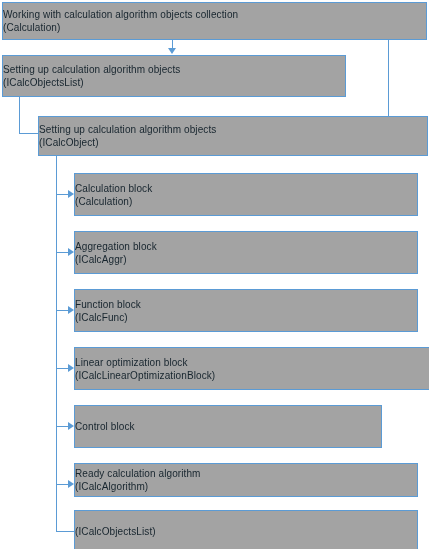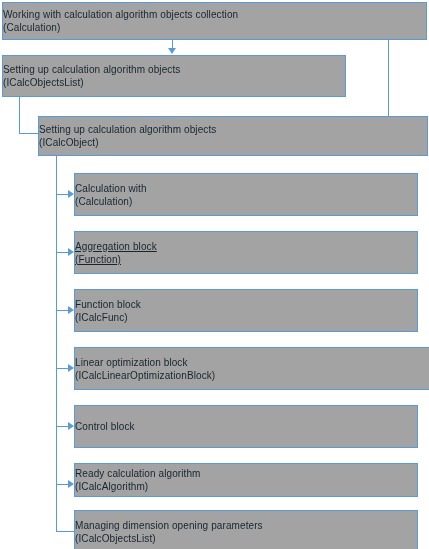--- a/index.html
+++ b/index.html
@@ -104,46 +104,45 @@
 
   <div class="conn h" style="left:56px; top:426px; width:13px;"></div>
   <div class="arrow-right" style="left:68px; top:422px;"></div>
 
   <div class="conn h" style="left:56px; top:484px; width:13px;"></div>
   <div class="arrow-right" style="left:68px; top:480px;"></div>
 
   <div class="conn h" style="left:56px; top:531px; width:18px;"></div>
 
   <div class="node" style="left:74px; top:173px; width:344px; height:43px;">
-    <span class="title">Calculation with</span>
+    <span class="title">Calculation block</span>
     <span class="iface">(Calculation)</span>
   </div>
 
-  <div class="node" style="left:74px; top:231px; width:344px; height:43px;text-decoration:underline;">
+  <div class="node" style="left:74px; top:231px; width:344px; height:43px;">
     <span class="title">Aggregation block</span>
-    <span class="iface">(Function)</span>
+    <span class="iface">(ICalcAggr)</span>
   </div>
 
   <div class="node" style="left:74px; top:289px; width:344px; height:43px;">
     <span class="title">Function block</span>
     <span class="iface">(ICalcFunc)</span>
   </div>
 
   <div class="node" style="left:74px; top:347px; width:382px; height:43px;">
     <span class="title">Linear optimization block</span>
     <span class="iface">(ICalcLinearOptimizationBlock)</span>
   </div>
 
-  <div class="node" style="left:74px; top:405px; width:344px; height:43px;">
+  <div class="node" style="left:74px; top:405px; width:308px; height:43px;">
     <span class="title">Control block</span>
   </div>
 
   <div class="node" style="left:74px; top:463px; width:344px; height:34px;">
     <span class="title">Ready calculation algorithm</span>
     <span class="iface">(ICalcAlgorithm)</span>
   </div>
 
   <div class="node" style="left:74px; top:510px; width:344px; height:43px;">
-    <span class="title">Managing dimension opening parameters</span>
     <span class="iface">(ICalcObjectsList)</span>
   </div>
 
 </div>
 
 </body></html>

